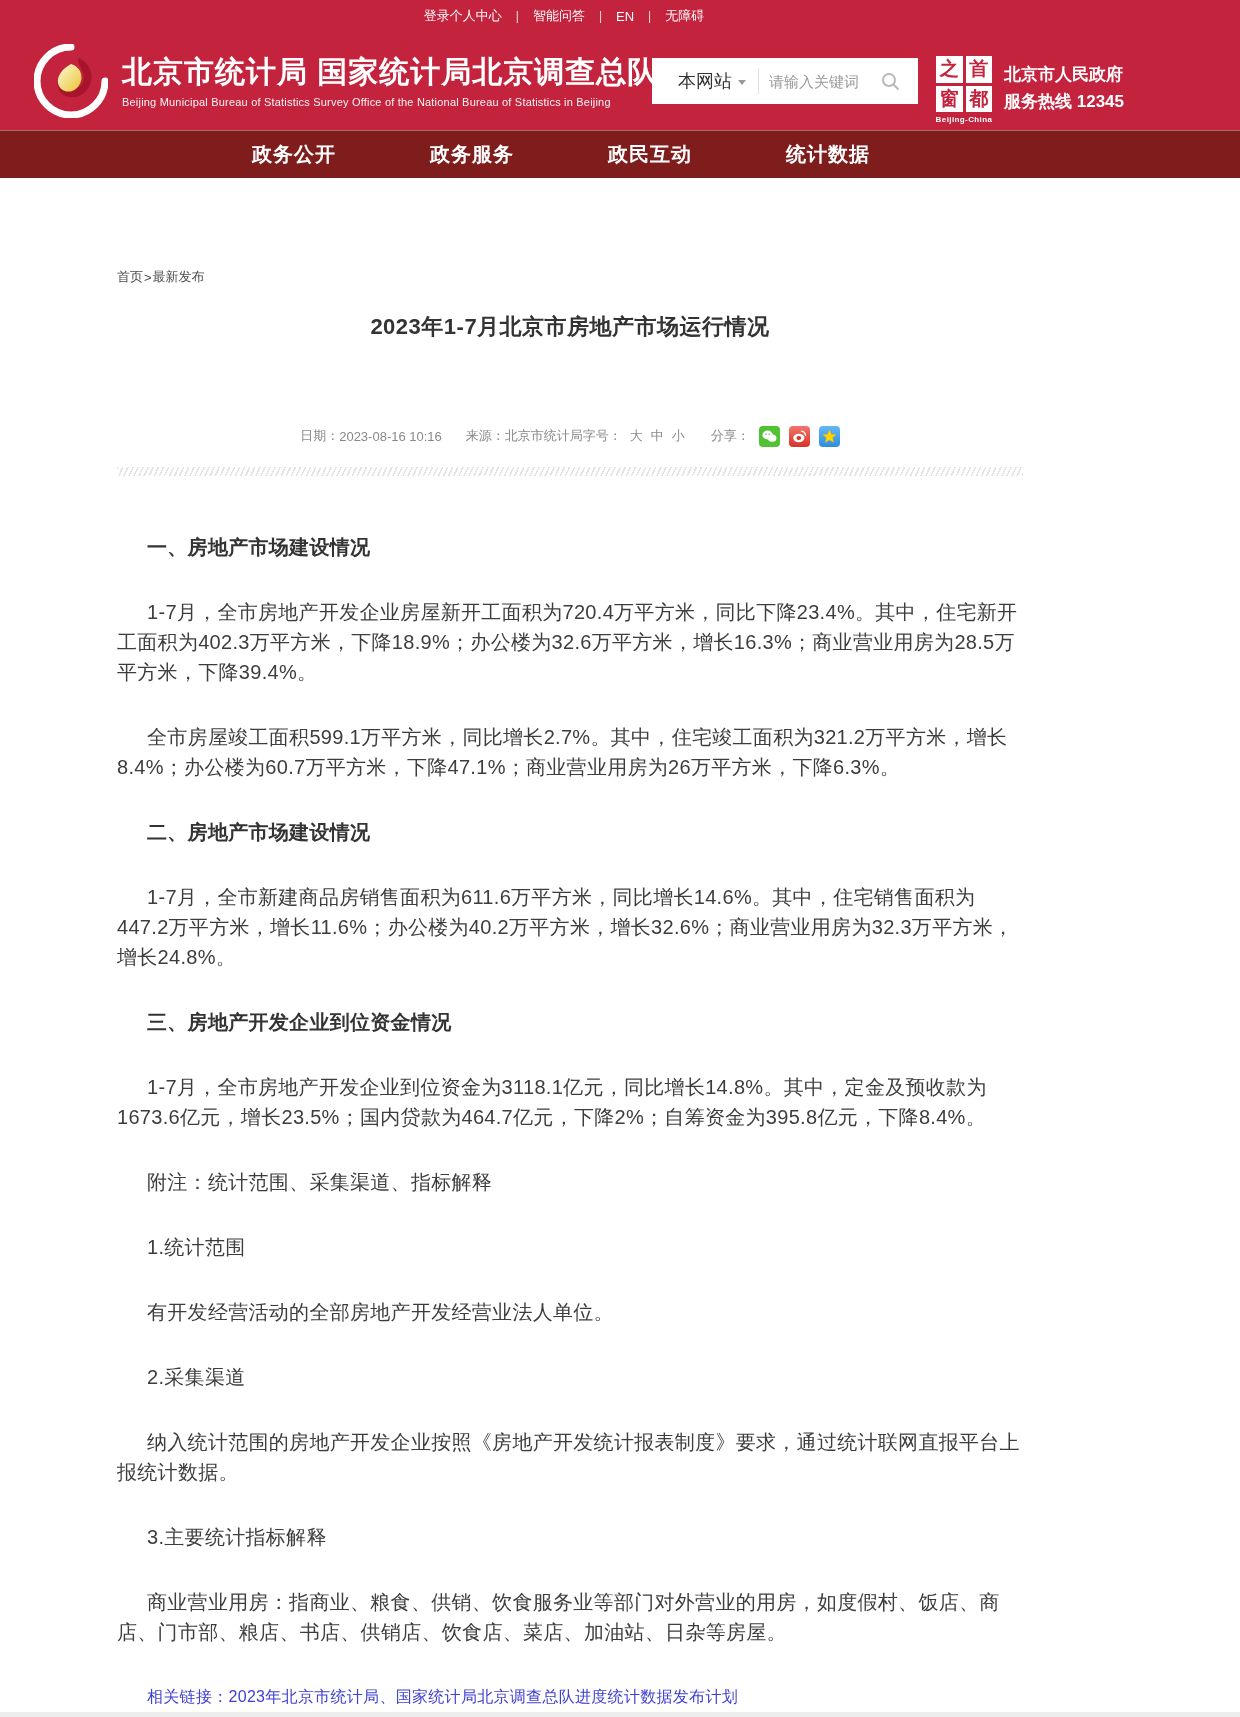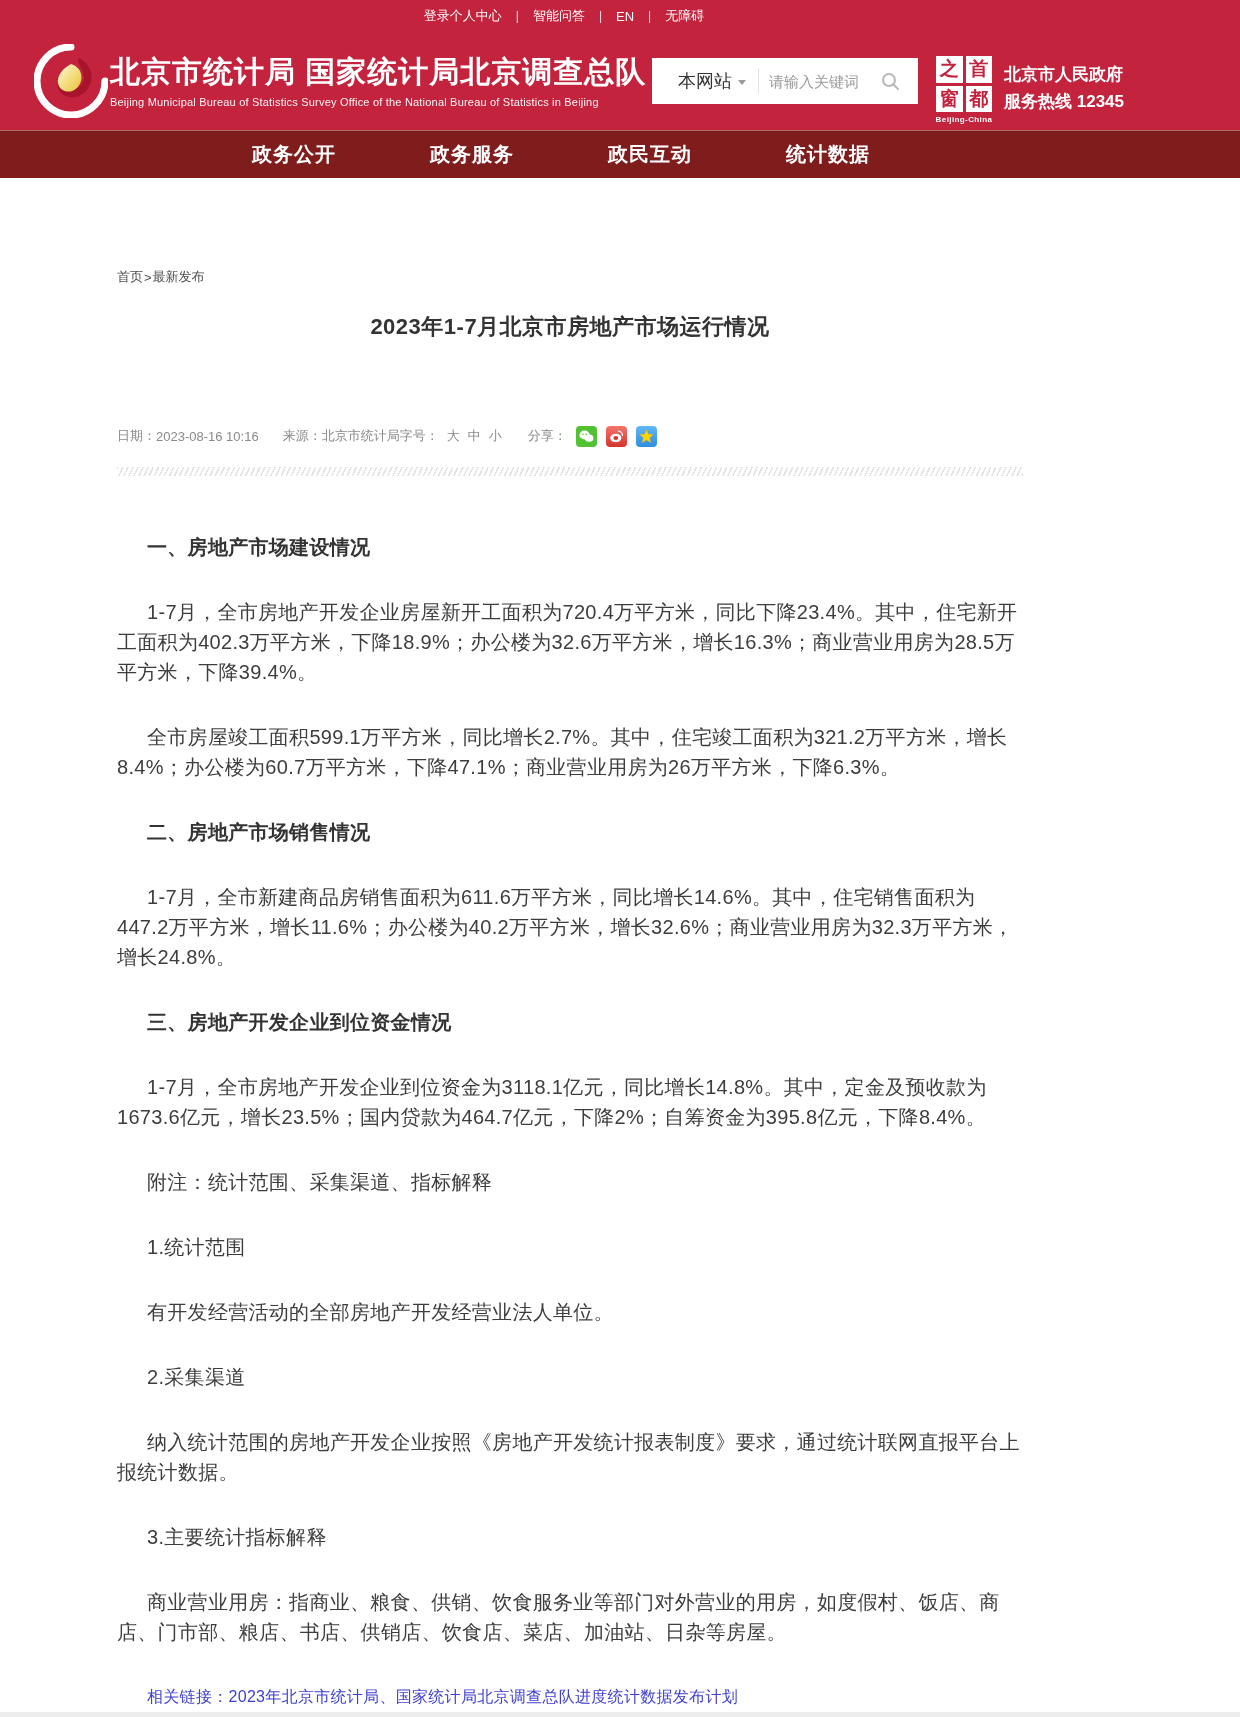--- a/index.html
+++ b/index.html
@@ -11,21 +11,21 @@
   }
   
   .topbar{
     background:#c3233d;height:32px;display:flex;align-items:center;
     justify-content:center;padding-right:112px;color:#fff;font-size:13px;
   }
   .topbar .tlink{cursor:pointer;white-space:nowrap;}
   .topbar .sep{margin:0 14px;opacity:.85;font-size:12px;}
   
   .header{background:#c3233d;height:98px;position:relative;color:#fff;}
-  .brand{position:absolute;left:34px;top:12px;display:flex;align-items:center;gap:2px;cursor:pointer;}
+  .brand{position:absolute;left:34px;top:12px;display:flex;align-items:center;gap:14px;cursor:pointer;}
   .logo{width:74px;height:74px;flex:0 0 auto;}
   .brand-cn{font-size:30px;font-weight:700;letter-spacing:1px;line-height:34px;white-space:nowrap;}
   .brand-en{font-size:11px;margin-top:7px;opacity:.95;letter-spacing:.2px;white-space:nowrap;}
   .search-box{
     position:absolute;left:652px;top:26px;width:266px;height:46px;background:#fff;
     display:flex;align-items:center;
   }
   .scope{font-size:18px;color:#333;padding:0 12px 0 26px;display:flex;align-items:center;gap:6px;cursor:pointer;white-space:nowrap;}
   .scope-caret{width:0;height:0;border-left:4px solid transparent;border-right:4px solid transparent;border-top:5px solid #999;margin-top:2px;}
   .sb-divider{width:1px;height:26px;background:#e2e2e2;}
@@ -43,21 +43,21 @@
     height:47px;display:flex;align-items:stretch;padding-left:205px;
   }
   .nav-item{width:178px;display:flex;align-items:center;justify-content:center;
     font-size:20px;font-weight:600;color:#fff;cursor:pointer;letter-spacing:1px;}
   
   .content{width:906px;margin-left:117px;padding-top:90px;}
   .breadcrumb{font-size:13px;color:#4d4d4d;display:flex;align-items:center;}
   .breadcrumb .crumb{cursor:pointer;}
   .breadcrumb .sep{margin:0 1px;color:#4d4d4d;}
   .article-title{margin-top:26px;text-align:center;font-size:22px;font-weight:700;color:#333;line-height:30px;letter-spacing:.5px;}
-  .meta-row{margin-top:83px;height:22px;display:flex;justify-content:flex-start;align-items:center;font-size:13px;color:#8a8a8a;}
+  .meta-row{margin-top:83px;height:22px;display:flex;justify-content:center;align-items:center;font-size:13px;color:#8a8a8a;}
   .meta-left{display:flex;align-items:center;}
   .meta-left .gap{width:24px;}
   .meta-right{display:flex;align-items:center;}
   .fs-opt{margin-left:8px;cursor:pointer;}
   .share-label{margin-left:26px;}
   .share-icon{width:21px;height:21px;border-radius:4px;margin-left:9px;display:inline-flex;align-items:center;justify-content:center;cursor:pointer;overflow:hidden;}
   .share-icon.wechat{background:#51c332;}
   .share-icon.weibo{background:linear-gradient(180deg,#f3756b,#d5342c);}
   .share-icon.qzone{background:linear-gradient(180deg,#62b8f5,#2f8de0);}
   .dotted-divider{
@@ -196,21 +196,21 @@
     </div>
   </div>
 
   <div class="dotted-divider"></div>
 
   <div class="article-body">
 
   <p class="blk t-h">一、房地产市场建设情况</p>
       <p class="blk t-p">1-7月，全市房地产开发企业房屋新开工面积为720.4万平方米，同比下降23.4%。其中，住宅新开工面积为402.3万平方米，下降18.9%；办公楼为32.6万平方米，增长16.3%；商业营业用房为28.5万平方米，下降39.4%。</p>
       <p class="blk t-p">全市房屋竣工面积599.1万平方米，同比增长2.7%。其中，住宅竣工面积为321.2万平方米，增长8.4%；办公楼为60.7万平方米，下降47.1%；商业营业用房为26万平方米，下降6.3%。</p>
-      <p class="blk t-h">二、房地产市场销售情况</p>
+      <p class="blk t-h">二、房地产市场建设情况</p>
       <p class="blk t-p">1-7月，全市新建商品房销售面积为611.6万平方米，同比增长14.6%。其中，住宅销售面积为447.2万平方米，增长11.6%；办公楼为40.2万平方米，增长32.6%；商业营业用房为32.3万平方米，增长24.8%。</p>
       <p class="blk t-h">三、房地产开发企业到位资金情况</p>
       <p class="blk t-p">1-7月，全市房地产开发企业到位资金为3118.1亿元，同比增长14.8%。其中，定金及预收款为1673.6亿元，增长23.5%；国内贷款为464.7亿元，下降2%；自筹资金为395.8亿元，下降8.4%。</p>
       <p class="blk t-note">附注：统计范围、采集渠道、指标解释</p>
       <p class="blk t-note">1.统计范围</p>
       <p class="blk t-p">有开发经营活动的全部房地产开发经营业法人单位。</p>
       <p class="blk t-note">2.采集渠道</p>
       <p class="blk t-p">纳入统计范围的房地产开发企业按照《房地产开发统计报表制度》要求，通过统计联网直报平台上报统计数据。</p>
       <p class="blk t-note">3.主要统计指标解释</p>
       <p class="blk t-p">商业营业用房：指商业、粮食、供销、饮食服务业等部门对外营业的用房，如度假村、饭店、商店、门市部、粮店、书店、供销店、饮食店、菜店、加油站、日杂等房屋。</p>

